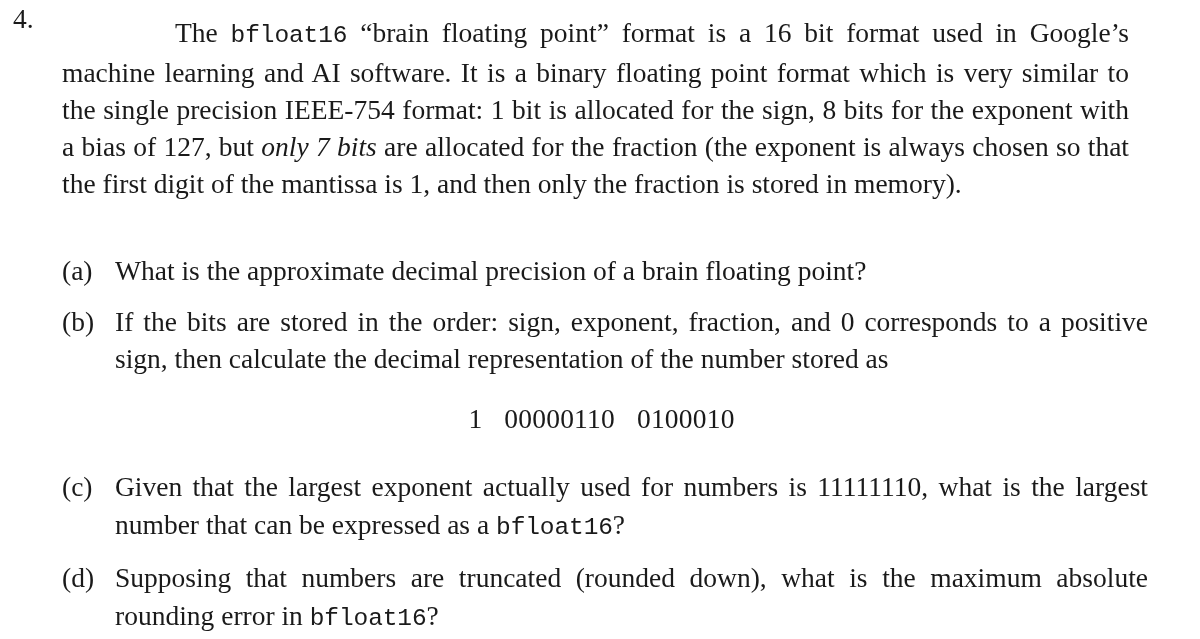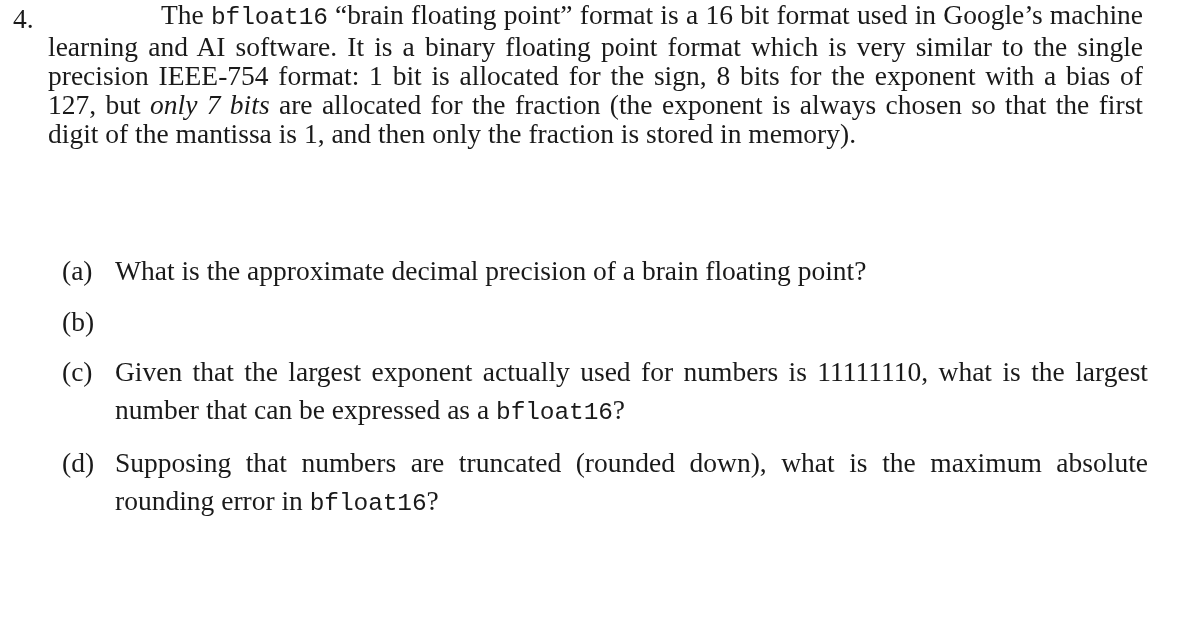--- a/index.html
+++ b/index.html
@@ -47,24 +47,24 @@
 
   .problem-body {
     flex: 1 1 auto;
     padding-right: 57px;
     padding-left: 13px;
     box-sizing: border-box;
   }
 
   .para {
     font-size: 27.5px;
-    line-height: 29px;
+    line-height: 37px;
     text-align: justify;
     text-justify: inter-word;
-    margin: 0;
+    margin: 14px;
     text-indent: 113px;
     hyphens: none;
   }
 
   
   .subitems {
     position: absolute;
     left: 0;
     top: 252px;
     width: 1200px;
@@ -149,20 +149,24 @@
   <div class="subitems">
 
     <div class="subitem">
       <div class="subitem-label">(a)</div>
       <div class="subitem-text no-justify">What is the approximate decimal precision of a brain floating point?</div>
     </div>
 
     <div class="subitem">
       <div class="subitem-label">(b)</div>
       <div class="subitem-text">
+        <span>If the bits are stored in the order: sign, exponent, fraction, and 0 corresponds to a positive sign, then calculate the decimal representation of the number stored as</span>
+        <div class="display-eq">
+          <span class="grp">1</span><span class="gap"></span><span class="grp">00000110</span><span class="gap"></span><span class="grp">0100010</span>
+        </div>
       </div>
     </div>
 
     <div class="subitem">
       <div class="subitem-label">(c)</div>
       <div class="subitem-text"><span>Given that the largest exponent actually used for numbers is 11111110, what is the largest number that can be expressed as a </span><span class="tt">bfloat16</span><span>?</span></div>
     </div>
 
     <div class="subitem">
       <div class="subitem-label">(d)</div>

